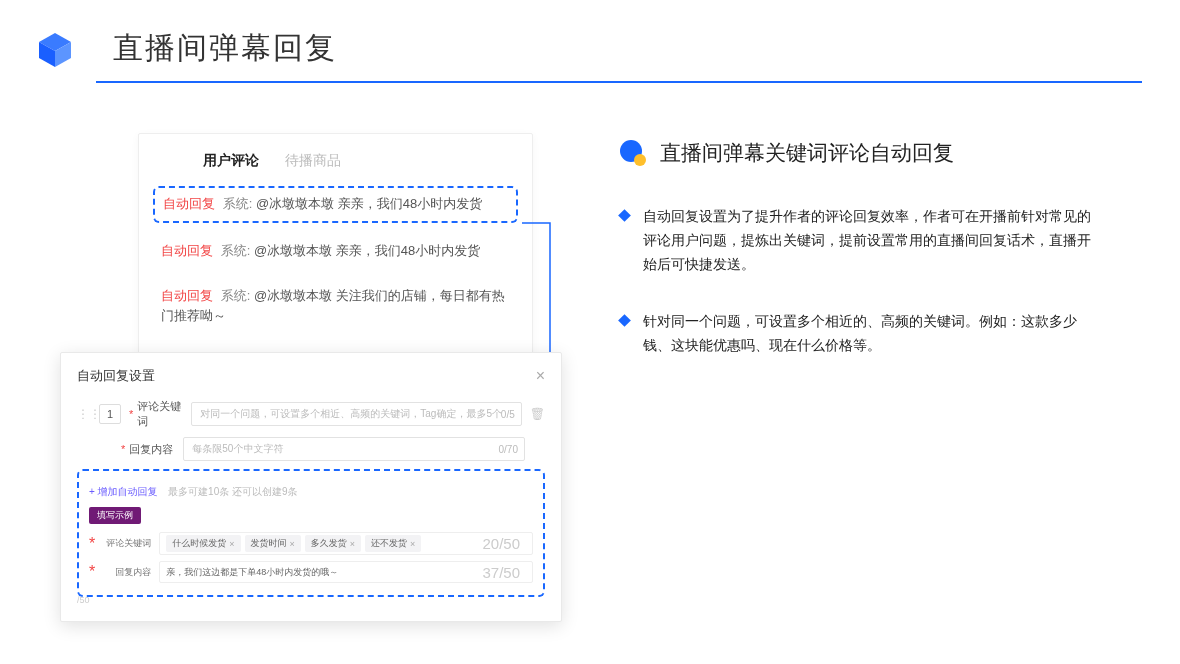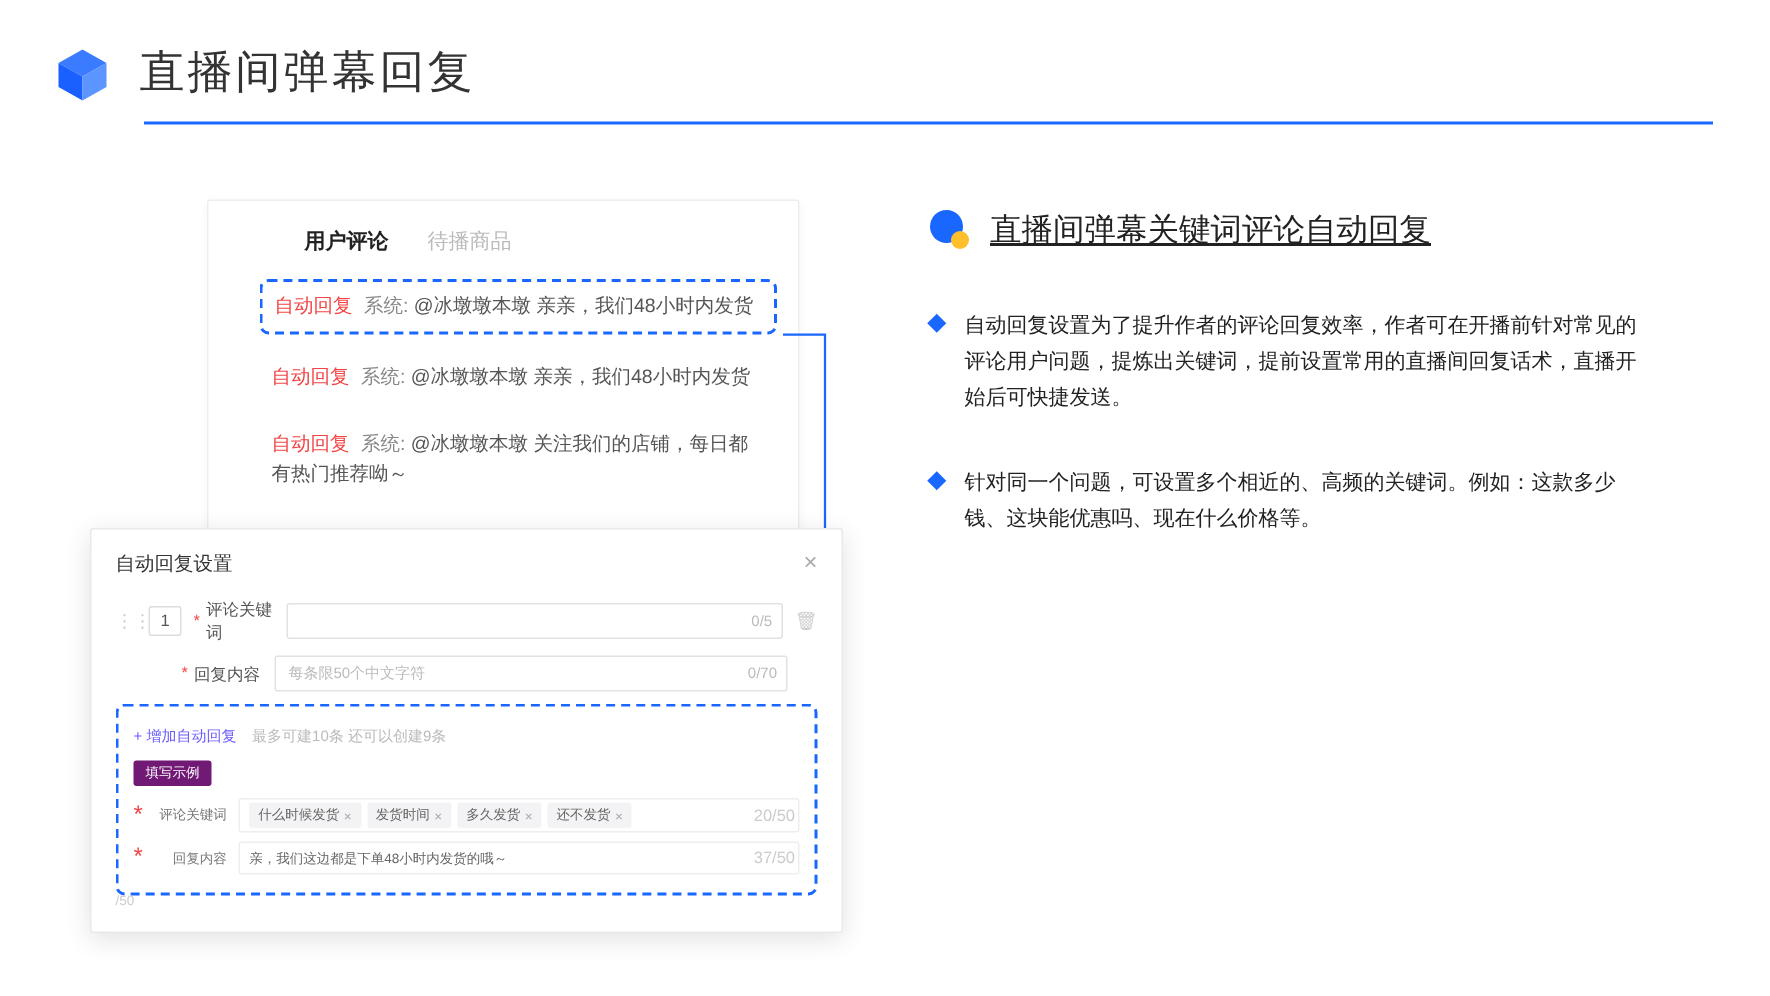--- a/index.html
+++ b/index.html
@@ -1,39 +1,39 @@
 <!DOCTYPE html>
 <html><head>
 <meta charset="utf-8">
 <style>
 * { margin: 0; padding: 0; box-sizing: border-box; }
 body { font-family: "Microsoft YaHei", "PingFang SC", sans-serif; background: #fff; width: 1180px; height: 664px; position: relative; overflow: hidden; }
 
 
-.header { display: flex; align-items: center; padding: 28px 40px 12px 35px; }
+.header { display: flex; align-items: center; padding: 28px 40px 12px 35px; gap: 20px; }
 .cube-icon { width: 40px; height: 40px; margin-right: 18px; display:flex; align-items:center; justify-content:center; }
 .page-title { font-size: 30px; font-weight: 500; color: #333; letter-spacing: 2px; }
 .brand { margin-left: auto; display: flex; align-items: center; }
 .brand-logo { width: 34px; height: 34px; }
 .brand-text-wrap { margin-left: 10px; }
 .brand-text { color: #1967ff; font-size: 18px; font-weight: 700; letter-spacing: 2px; }
 .brand-sub { color: #1967ff; font-size: 9px; letter-spacing: 3px; }
 .hr { height: 2px; background: #1967ff; margin: 0 38px 0 96px; }
 
 
 .main { display: flex; padding: 50px 40px 0 60px; position: relative; }
 .left-col { width: 500px; position: relative; height: 480px; }
 .right-col { flex: 1; padding-left: 60px; padding-top: 6px; }
 
 
 .card-comments { position: absolute; top: 0; left: 78px; width: 395px; background: #fff; border: 1px solid #eee; border-radius: 2px; padding: 18px 14px 80px 14px; box-shadow: 0 2px 8px rgba(0,0,0,0.04); }
 .tabs { display: flex; gap: 26px; font-size: 14px; margin-bottom: 16px; padding-left: 2px; margin-left: 48px; }
 .tab-active { font-weight: 700; color: #222; }
 .tab-inactive { color: #bbb; }
-.comment-row { font-size: 13px; color: #555; margin-bottom: 12px; line-height: 1.6; padding: 6px 8px; margin-left: 20px; }
+.comment-row { font-size: 13px; color: #555; margin-bottom: 12px; line-height: 1.6; padding: 6px 8px; }
 .badge-red { color: #f24545; font-weight: 500; margin-right: 4px; }
 .hl-box { border: 2px dashed #1967ff; border-radius: 6px; }
 .gray { color: #888; }
 
 
 .card-settings { position: absolute; top: 219px; left: 0; width: 502px; background: #fff; border: 1px solid #e9e9e9; border-radius: 2px; box-shadow: 0 4px 18px rgba(0,0,0,0.12); padding: 14px 16px 16px 16px; }
 .modal-head { display:flex; justify-content:space-between; font-size:13px; color:#333; margin-bottom:14px; font-weight:500;}
 .close-x { color:#aaa; font-size:16px; cursor:pointer; }
 .form-row { display: flex; align-items: center; font-size: 11px; margin-bottom: 8px; }
 .drag { color:#ccc; font-size:12px; width:14px; text-align:center; }
@@ -46,29 +46,29 @@
 
 .dash-frame { border:2px dashed #1967ff; border-radius:6px; padding:10px 10px 6px 10px; margin-top:6px; }
 .add-link { color:#6a5cff; font-size:10px;text-align:center; }
 .add-hint { color:#bbb; font-size:10px; margin-left:6px; }
 .example-pill { display:inline-block; background:#701a75; color:#fff; font-size:9px; padding:2px 8px; border-radius:2px; margin:8px 0; }
 .tag { display:inline-flex; align-items:center; background:#f3f3f5; color:#666; font-size:9px; padding:2px 6px; border-radius:2px; margin-right:4px; }
 .tag .x { color:#aaa; margin-left:3px; font-size:9px; }
 .ex-row { display:flex; align-items:center; margin-bottom:6px; }
 .ex-label { color:#777; font-size:9px; width:52px; text-align:right; margin-right:8px; }
 .ex-box { flex:1; border:1px solid #eee; border-radius:2px; min-height:22px; display:flex; align-items:center; padding:2px 6px; font-size:9px; color:#666; position:relative; }
-.ex-box .count { position:absolute; right:2px; color:#ccc; font-size:11px; }
+.ex-box .count { position:absolute; right:12px; color:#ccc; font-size:15px; }
 .trailing-count { color:#ccc; font-size:9px; text-align:left; padding-right:26px; margin-top:-2px;}
 
 
 .section-head { display:flex; align-items:center; margin-bottom:38px; }
 .dot-icon { position:relative; width:26px; height:26px; margin-right:14px; }
 .dot-blue { position:absolute; width:22px; height:22px; background:#1967ff; border-radius:50%; top:0; left:0;}
 .dot-orange { position:absolute; width:12px; height:12px; background:#ffbf2b; border-radius:50%; bottom:0; right:0;}
-.section-title { font-size:21px; color:#222; font-weight:400;text-decoration:underline; }
+.section-title { font-size:21px; color:#222; font-weight:400; }
 .bullet-item { display:flex; margin-bottom:34px; }
 .diamond { width:9px; height:9px; background:#1967ff; transform:rotate(45deg); margin-top:6px; margin-right:14px; flex-shrink:0; }
 .bullet-text { font-size:14px; color:#222; line-height:1.7; max-width:460px; }
 </style>
 </head>
 <body>
 
 <div class="header">
   <div class="cube-icon">
     <svg width="40" height="40" viewBox="0 0 40 40">
@@ -115,20 +115,21 @@
         <span>自动回复设置</span>
         <span class="close-x">×</span>
       </div>
 
       <div class="form-row">
         <span class="drag">⋮⋮</span>
         <span class="num-box">1</span>
         <span class="req">*</span>
         <span class="label">评论关键词</span>
         <div class="input-box">
+          <span>对同一个问题，可设置多个相近、高频的关键词，Tag确定，最多5个</span>
           <span class="count">0/5</span>
         </div>
         <span class="trash">🗑</span>
       </div>
 
       <div class="form-row">
         <span style="width:44px"></span>
         <span class="req">*</span>
         <span class="label">回复内容</span>
         <div class="input-box">

